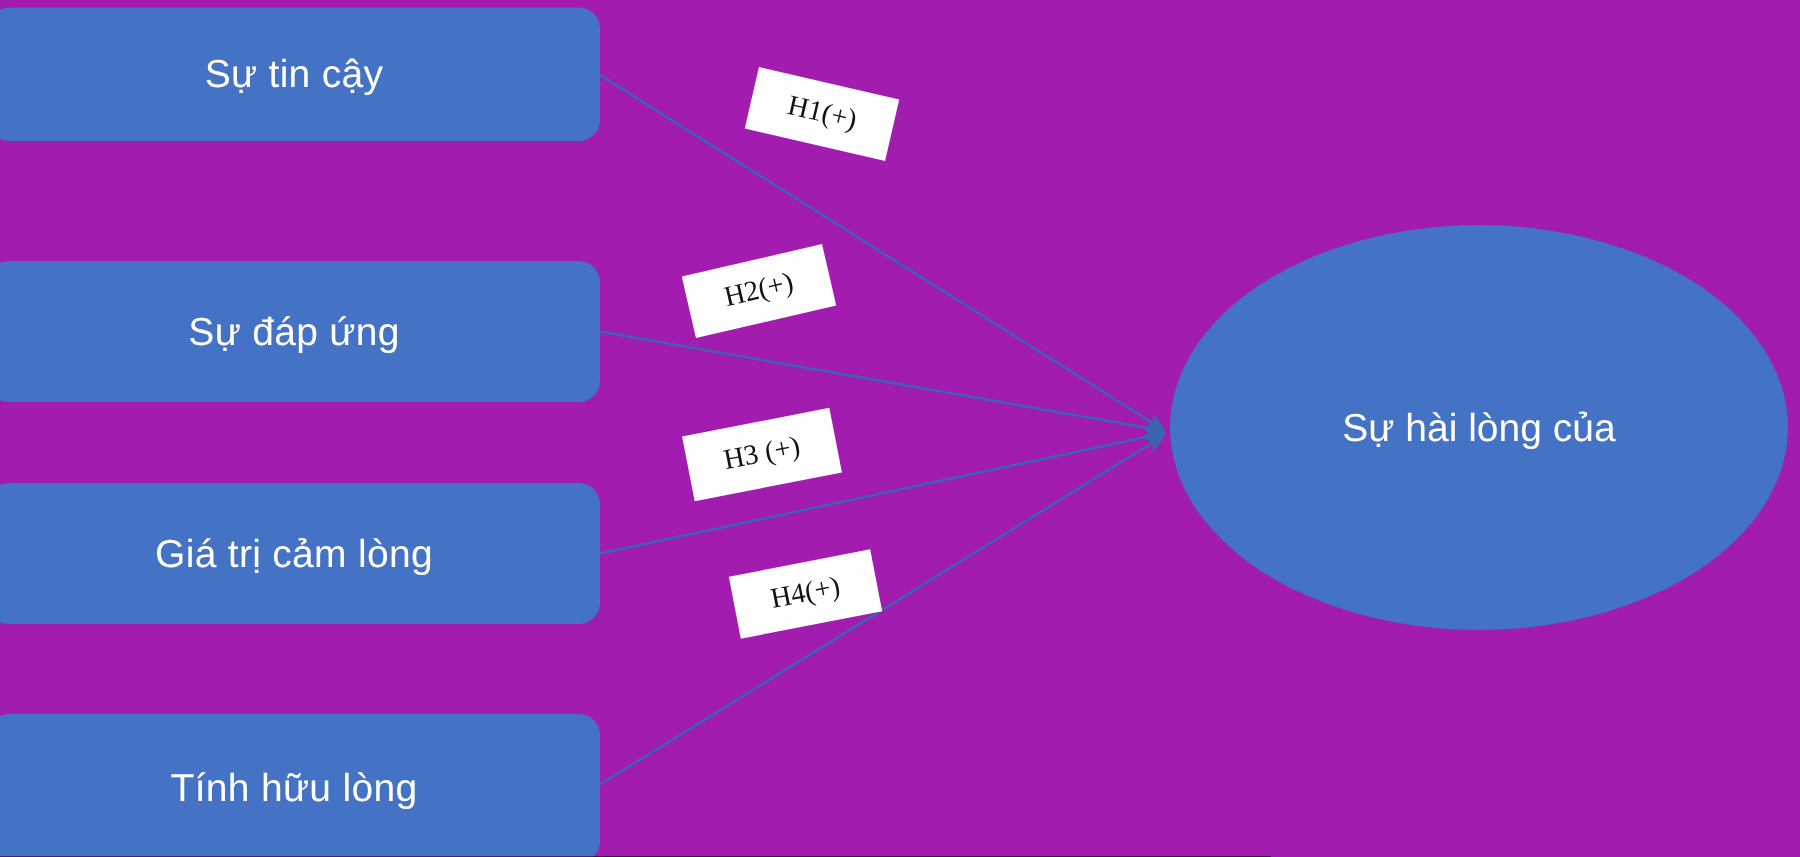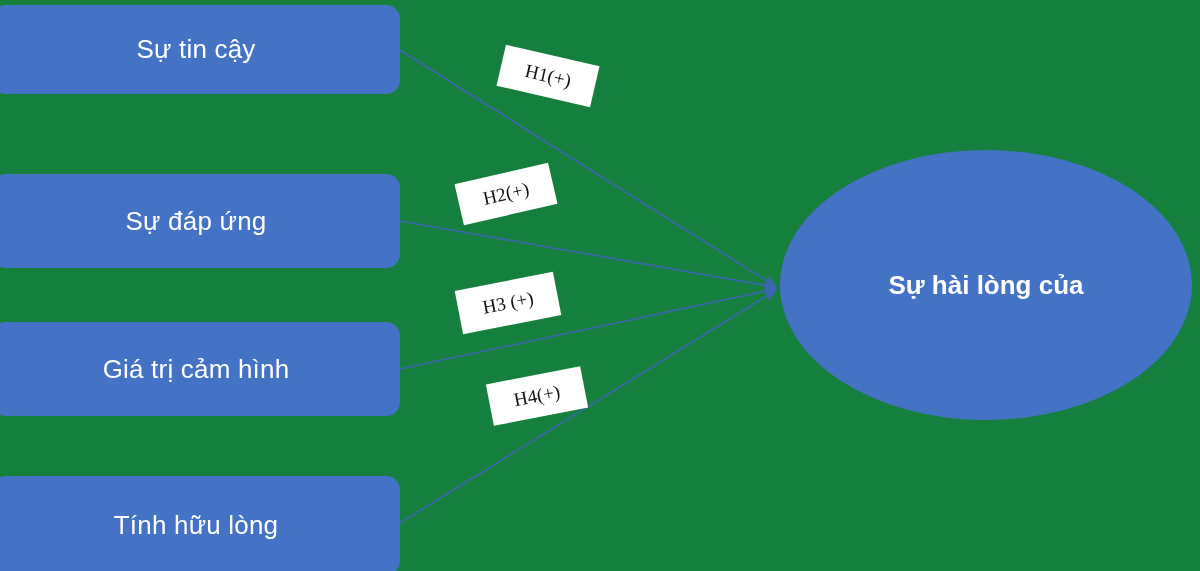--- a/index.html
+++ b/index.html
@@ -4,21 +4,21 @@
 <style>
   html, body {
     margin: 0;
     padding: 0;
     background: #000000;
   }
   #canvas {
     position: relative;
     width: 1200px;
     height: 571px;
-    background: #15803d;
+    background: #a21caf;
     overflow: hidden;
     font-family: "Liberation Sans", sans-serif;
   }
   .arrow-layer {
     position: absolute;
     left: 0;
     top: 0;
     width: 1200px;
     height: 571px;
   }
@@ -49,21 +49,20 @@
     background: #4472C4;
     border-radius: 50%;
     display: flex;
     align-items: center;
     justify-content: center;
     text-align: center;
     color: #FFFFFF;
     font-size: 26px;
     line-height: 1.32;
     font-family: "Liberation Sans", sans-serif;
-    font-weight: bold;
   }
   .ellipse-text span { display: block; }
 
   .hyp-label {
     position: absolute;
     background: #FFFFFF;
     color: #111111;
     font-family: "Liberation Serif", serif;
     font-size: 19px;
     display: flex;
@@ -93,21 +92,21 @@
     <line x1="400" y1="523" x2="775" y2="291" stroke="#3A66B0" stroke-width="1.6" marker-end="url(#ah)"></line>
   </svg>
 
   <div class="box box-1">
     <span>Sự tin cậy</span>
   </div>
   <div class="box box-2">
     <span>Sự đáp ứng</span>
   </div>
   <div class="box box-3">
-    <span>Giá trị cảm hình</span>
+    <span>Giá trị cảm lòng</span>
   </div>
   <div class="box box-4">
     <span>Tính hữu lòng</span>
   </div>
 
   <div class="ellipse">
     <div class="ellipse-text">
       <span>Sự hài lòng của</span>
     </div>
   </div>

